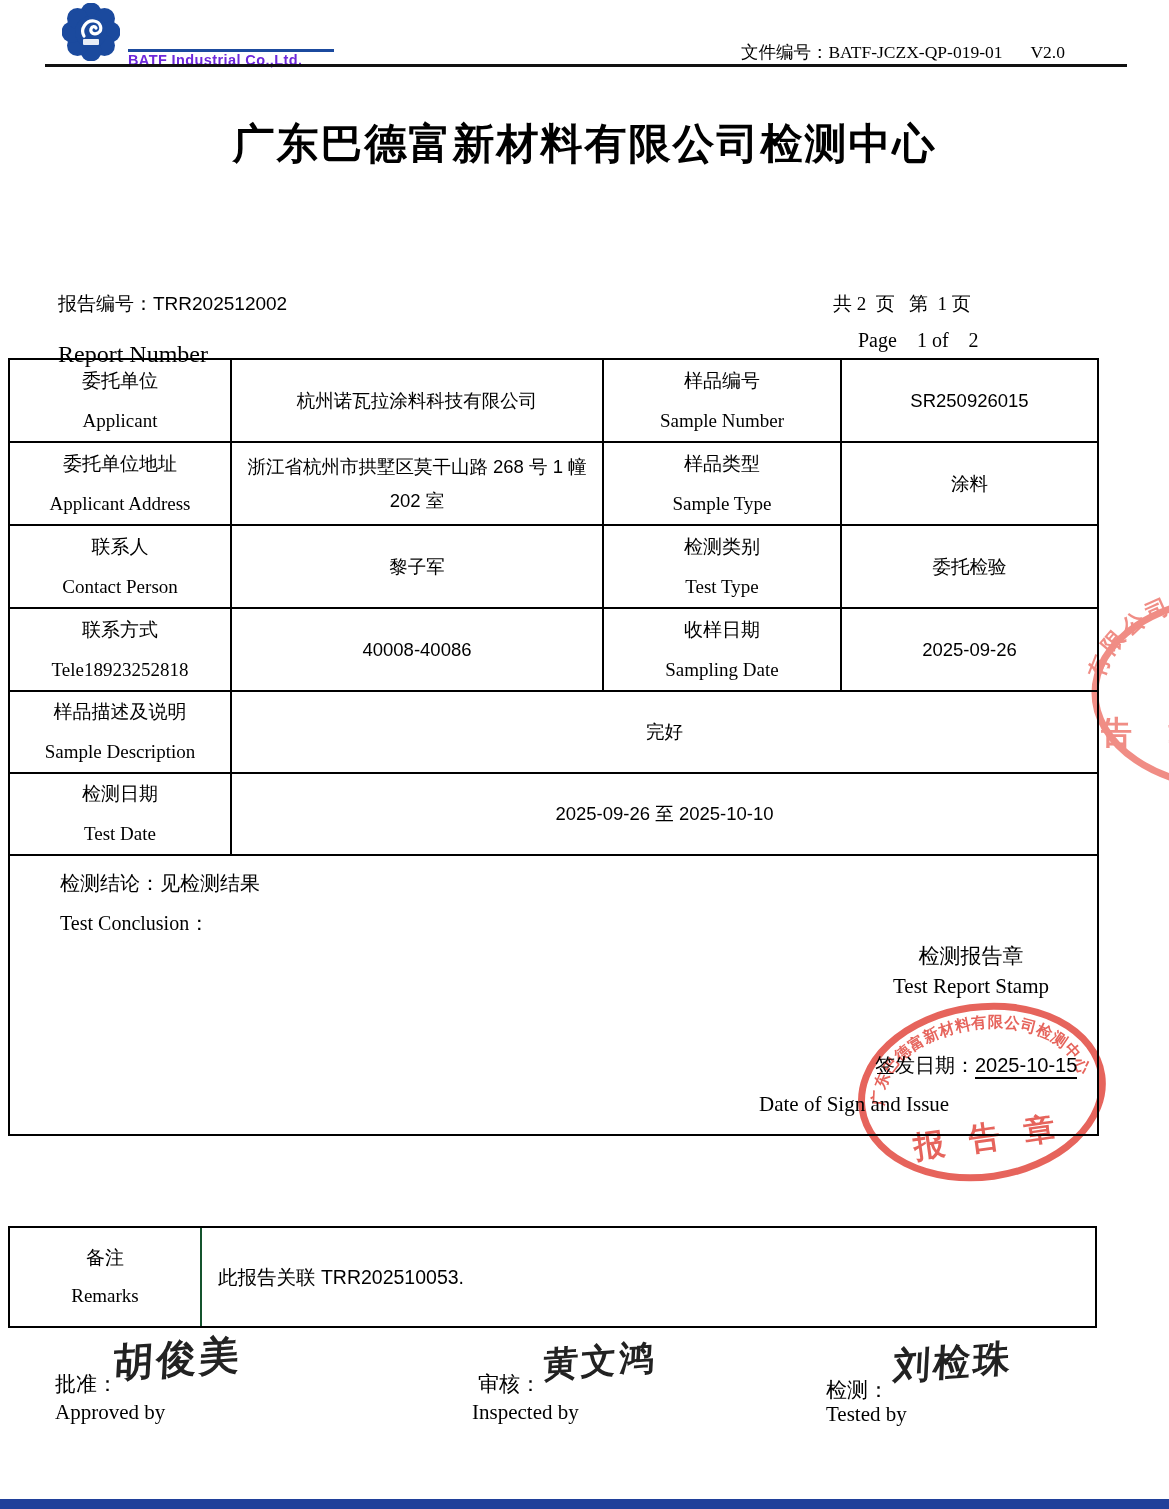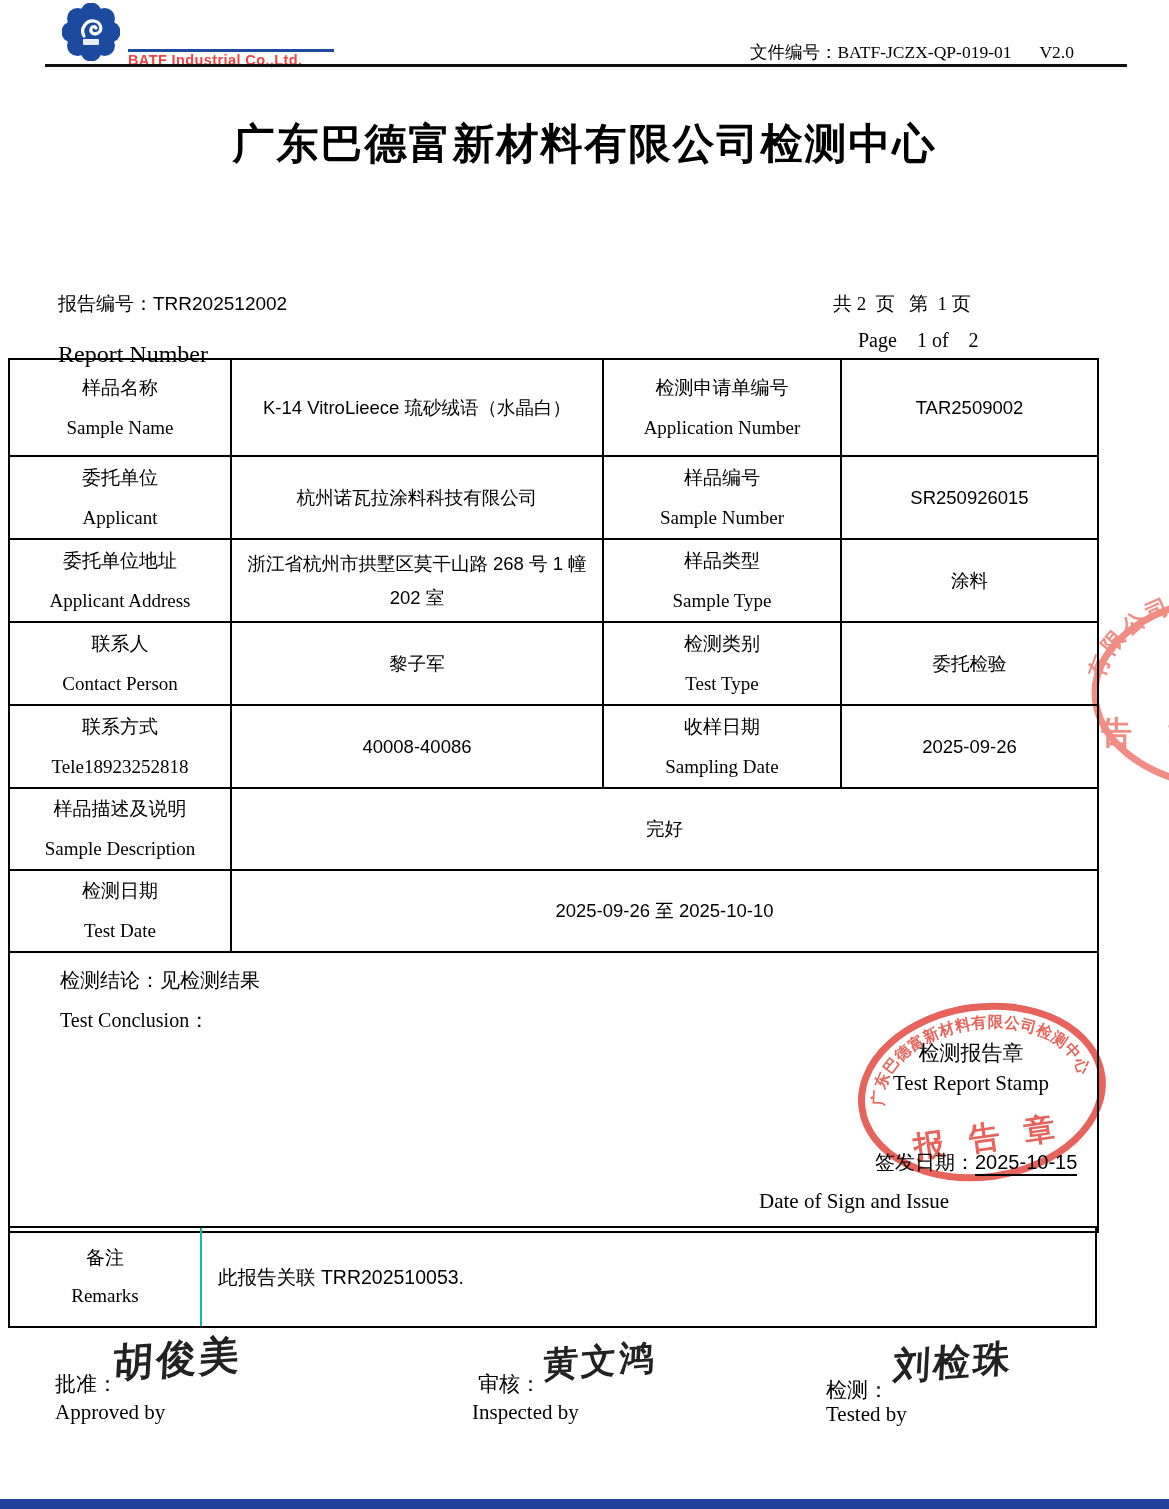--- a/index.html
+++ b/index.html
@@ -4,23 +4,23 @@
 <style>
   html,body{margin:0;padding:0;background:#888;}
   .page{position:relative;width:1169px;height:1509px;background:#fff;overflow:hidden;
         font-family:"Liberation Serif","DejaVu Serif",serif;color:#000;margin:0 auto;}
   .abs{position:absolute;}
   .pre{white-space:pre;}
   
   .logo-cn{left:128px;top:4px;font-size:37px;font-weight:bold;letter-spacing:7px;color:#1b4a9e;
            font-family:"Liberation Sans",sans-serif;}
   .logo-rule{left:128px;top:49px;width:206px;height:3px;background:#1b4a9e;}
-  .logo-en{left:128px;top:52px;font-size:14.5px;font-weight:bold;color:#ef4444;
+  .logo-en{left:128px;top:52px;font-size:14.5px;font-weight:bold;color:#6d28d9;
            font-family:"Liberation Sans",sans-serif;letter-spacing:0.4px;}
-  .doc-no{left:0;top:40px;width:1065px;text-align:right;font-size:17.5px;padding-left:9px;}
+  .doc-no{left:0;top:40px;width:1065px;text-align:right;font-size:17.5px;}
   .doc-no .v{font-family:"Liberation Serif",serif;}
   .doc-no .ver{margin-left:28px;}
   .head-rule{left:45px;top:64px;width:1082px;height:3px;background:#111;}
   
   .title1{left:0;top:116px;width:100%;text-align:center;font-size:42px;font-weight:bold;letter-spacing:2px;}
   .title2{left:0;top:184px;width:100%;text-align:center;font-size:40px;font-weight:bold;letter-spacing:1px;}
   
   .meta{font-size:19px;}
   .meta .sans{font-family:"Liberation Sans",sans-serif;}
   
@@ -30,21 +30,21 @@
   td.lbl .ln{line-height:40px;}
   td.val{font-family:"Liberation Sans",sans-serif;font-size:18.5px;line-height:36px;padding:0 18px;}
   tr.r1{height:97px;} tr.r2{height:83px;border-radius:7px;} tr.r6{height:81px;} tr.r7{height:82px;} tr.r8{height:280px;}
   td.concl{position:relative;text-align:left;vertical-align:top;}
   .ccl{font-size:20px;}
   .stamp-cap{left:806px;width:310px;text-align:center;font-size:21px;}
   .issue{font-size:20px;}
   .issue .v{font-family:"Liberation Sans",sans-serif;border-bottom:2px solid #000;padding-bottom:1px;}
   
   .remarks{left:8px;top:1226px;width:1089px;height:102px;border:2px solid #000;display:flex;box-sizing:border-box;}
-  .remarks .rl{width:190px;border-right:2px solid #14b8a6;display:flex;flex-direction:column;justify-content:center;
+  .remarks .rl{width:190px;border-right:2px solid #14532d;display:flex;flex-direction:column;justify-content:center;
                text-align:center;font-size:19px;line-height:38px;}
   .remarks .rv{flex:1;display:flex;align-items:center;padding-left:16px;
                font-family:"Liberation Sans",sans-serif;font-size:19.5px;}
   
   .stamp{mix-blend-mode:multiply;opacity:0.92;}
   .stamp-main{left:853px;top:1000px;transform:rotate(-8deg);}
   .stamp-edge{left:1085px;top:588px;}
   
   .siglab{font-size:21px;}
   .signame{font-size:40px;font-weight:600;letter-spacing:3px;transform:rotate(-4deg) skewX(-7deg);
@@ -90,32 +90,20 @@
   <div class="abs pre" style="left:858px;top:329px;font-size:20px">Page    1 of    2</div>
 
   <table class="main">
     <colgroup>
         <col style="width:222px">
         <col style="width:372px">
         <col style="width:238px">
         <col style="width:257px">
       </colgroup>
     <tbody>
-        <tr class="r1">
-      <td class="lbl">
-            <div class="ln">样品名称</div>
-            <div class="ln">Sample Name</div>
-          </td>
-      <td class="val">K-14 VitroLieece 琉砂绒语（水晶白）</td>
-      <td class="lbl">
-            <div class="ln">检测申请单编号</div>
-            <div class="ln">Application Number</div>
-          </td>
-      <td class="val">TAR2509002</td>
-    </tr>
     <tr class="r2">
       <td class="lbl">
             <div class="ln">委托单位</div>
             <div class="ln">Applicant</div>
           </td>
       <td class="val">杭州诺瓦拉涂料科技有限公司</td>
       <td class="lbl">
             <div class="ln">样品编号</div>
             <div class="ln">Sample Number</div>
           </td>

